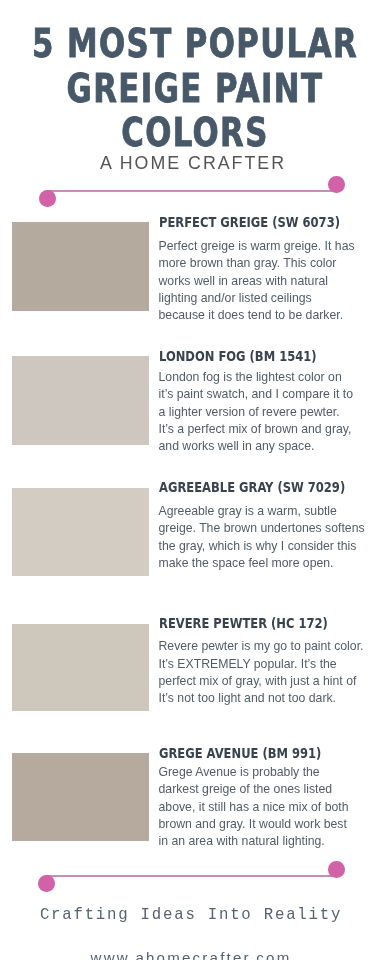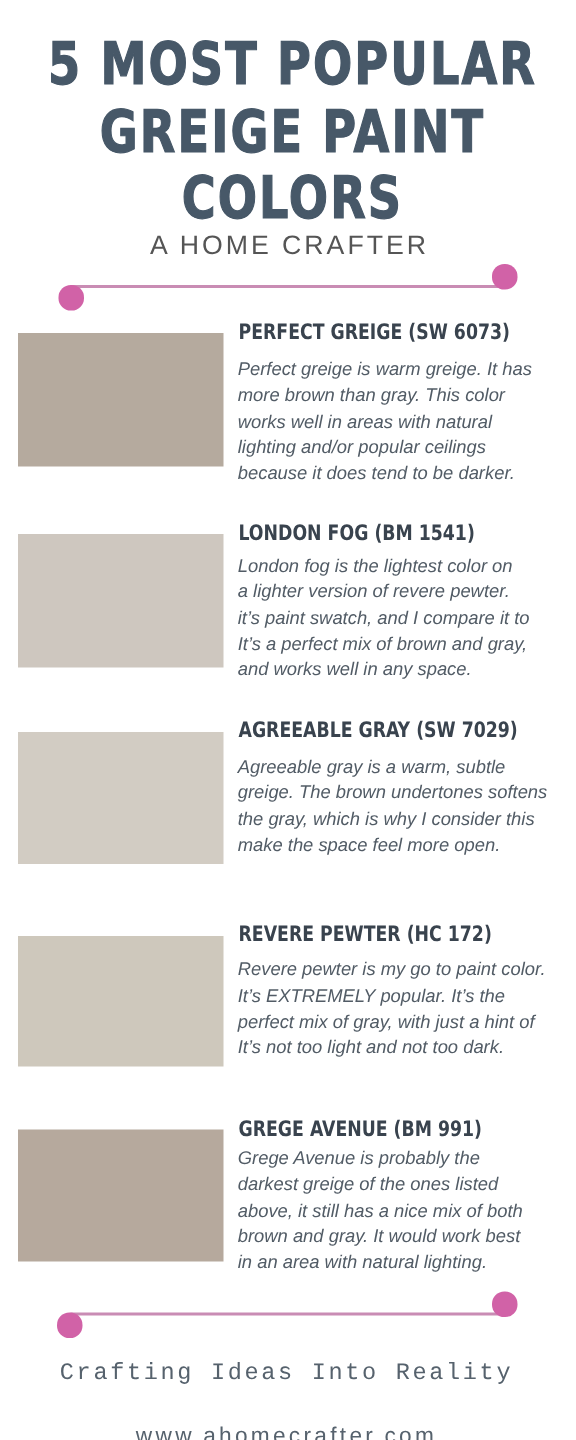--- a/index.html
+++ b/index.html
@@ -50,21 +50,21 @@
     color:var(--c-heading); font-weight:bold; font-size:14.25px;
     font-family:"DejaVu Sans Condensed","DejaVu Sans", sans-serif;
     letter-spacing:0px; margin:0; white-space:nowrap;
     position:absolute; left:0; height:15px; line-height:15px;
     transform:scaleX(0.90); transform-origin:0 50%;
   }
   .bd {
     color:var(--c-body); font-size:12.25px; line-height:17.25px; margin:0;
     position:absolute; left:0; width:225px;
   }
-  .bd .tl { display:block; white-space:nowrap;font-style:italic; }
+  .bd .tl { display:block; white-space:nowrap; }
 
   
   .foot1 {
     position:absolute; left:-1px; width:384px; height:16px; line-height:16px; text-align:center;
     color:var(--c-footer); font-size:15.7px; letter-spacing:1.78px;font-family:Liberation Mono, monospace;
   }
   .foot2 {
     position:absolute; left:-1px; width:384px; height:16px; line-height:16px; text-align:center;
     color:var(--c-footer); font-size:15.1px; letter-spacing:2.2px;margin-top:19px;
   }
@@ -90,33 +90,33 @@
 
   <div id="blocks">
       <div class="block" style="top: 0px;">
         <div class="sw" title="#b5aa9e" style="background:#b5aa9e;top:222px;height:89px"></div>
         <div class="col">
           <div class="hd" style="top:215px">PERFECT GREIGE (SW 6073)</div>
           <div class="bd" style="top:238.1px">
             <span class="tl">Perfect greige is warm greige. It has</span>
             <span class="tl">more brown than gray. This color</span>
             <span class="tl">works well in areas with natural</span>
-            <span class="tl">lighting and/or popular ceilings</span>
+            <span class="tl">lighting and/or listed ceilings</span>
             <span class="tl">because it does tend to be darker.</span>
           </div>
         </div>
       </div>
       <div class="block" style="top: 0px;">
         <div class="sw" title="#cec7bf" style="background:#cec7bf;top:355.7px;height:89.6px"></div>
         <div class="col">
           <div class="hd" style="top:348.9px">LONDON FOG (BM 1541)</div>
           <div class="bd" style="top:369.2px">
             <span class="tl">London fog is the lightest color on</span>
+            <span class="tl">it’s paint swatch, and I compare it to</span>
             <span class="tl">a lighter version of revere pewter.</span>
-            <span class="tl">it’s paint swatch, and I compare it to</span>
             <span class="tl">It’s a perfect mix of brown and gray,</span>
             <span class="tl">and works well in any space.</span>
           </div>
         </div>
       </div>
       <div class="block" style="top: 0px;">
         <div class="sw" title="#d2ccc3" style="background:#d2ccc3;top:487.5px;height:88px"></div>
         <div class="col">
           <div class="hd" style="top:479.5px">AGREEABLE GRAY (SW 7029)</div>
           <div class="bd" style="top:503px">

